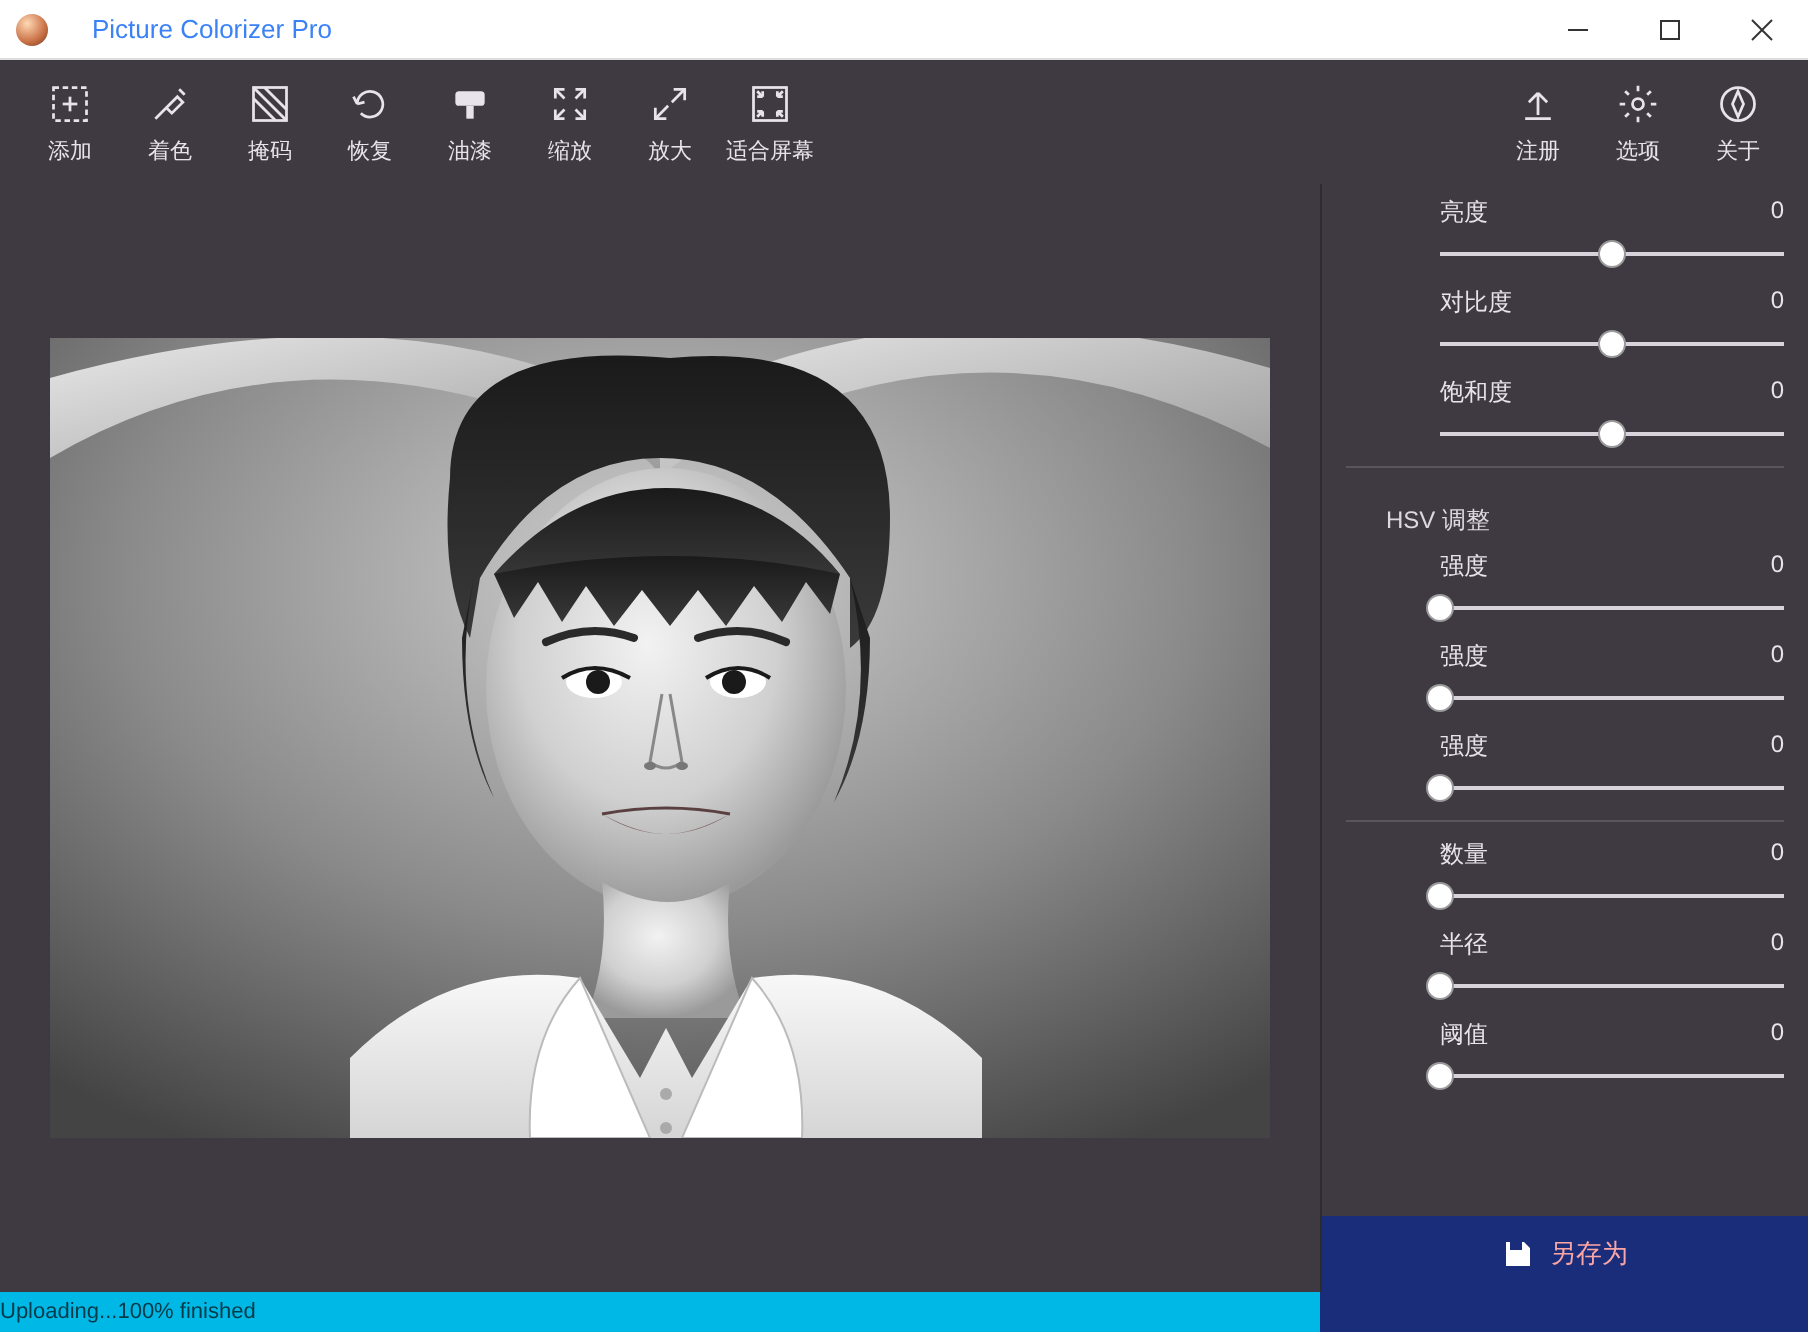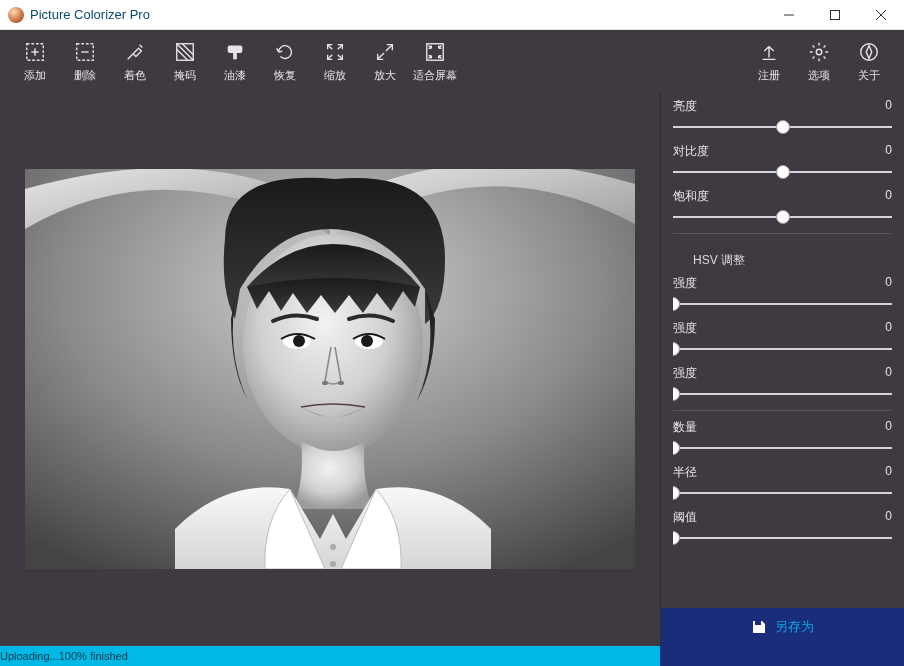--- a/index.html
+++ b/index.html
@@ -17,21 +17,21 @@
     display: flex;
     align-items: center;
     border-bottom: 1px solid #ddd;
   }
   .titlebar .app-icon {
     width: 16px; height: 16px;
     margin: 0 6px 0 8px;
     border-radius: 50%;
     background: radial-gradient(circle at 35% 30%, #ffd9b3, #c97046 60%, #6b3a1f);
   }
-  .titlebar .title { flex: 0 0 auto; color: #0c4a6e; font-size: 13px; }
+  .titlebar .title { flex: 0 0 auto; color: #3b82f6; font-size: 13px; margin-left: 16px; }
   .titlebar .spacer { flex: 1; }
   .winbtn {
     width: 46px; height: 30px;
     display: flex; align-items: center; justify-content: center;
     color: #333;
   }
   .winbtn svg { width: 12px; height: 12px; }
 
   .toolbar {
     height: 62px;
@@ -92,20 +92,21 @@
   }
   .sidepanel::-webkit-scrollbar { width: 0; }
   .section-head {
     font-size: 12px;
     padding: 10px 0 6px 0;
     color: #ddd8df;
     margin-left: 20px;
   }
   .slider-row {
     margin-bottom: 8px;
+    margin-left: 47px;
   }
   .slider-label-line {
     display: flex;
     justify-content: space-between;
     font-size: 12px;
     margin-bottom: 4px;
   }
   .slider {
     position: relative;
     height: 16px;
@@ -129,21 +130,21 @@
   }
   .divider {
     height: 1px;
     background: #5a545e;
     margin: 8px -12px;
   }
   .save-btn {
     margin: 8px -12px 0 -12px;
     height: 38px;
     background: #1a2d7a;
-    color: #0ea5e9;
+    color: #fca5a5;
     display: flex;
     align-items: center;
     justify-content: center;
     gap: 8px;
     font-size: 13px;
     cursor: pointer;
     flex-shrink: 0;
   }
   .save-btn svg { width: 16px; height: 16px; fill: #fff; }
 
@@ -202,61 +203,52 @@
             <rect x="3" y="3" width="18" height="18" stroke-dasharray="3 2"></rect>
             <line x1="12" y1="8" x2="12" y2="16"></line>
             <line x1="8" y1="12" x2="16" y2="12"></line>
           </svg>
         </div>
         <div class="lbl">添加</div>
       </div>
       <div class="tool">
         <div class="ico">
           <svg viewBox="0 0 24 24">
-            <rect x="3" y="3" width="18" height="18" stroke-dasharray="3 2"></rect>
-            <line x1="8" y1="12" x2="16" y2="12"></line>
-          </svg>
-        </div>
-        <div class="lbl">删除</div>
-      </div>
-      <div class="tool">
-        <div class="ico">
-          <svg viewBox="0 0 24 24">
             <path d="M4 20 l6-6 m0 0 l6-6 l3 3 l-6 6 z M17 4 l3 3"></path>
           </svg>
         </div>
         <div class="lbl">着色</div>
       </div>
       <div class="tool">
         <div class="ico">
           <svg viewBox="0 0 24 24">
             <rect x="3" y="3" width="18" height="18"></rect>
             <line x1="3" y1="3" x2="21" y2="21"></line>
             <line x1="3" y1="9" x2="15" y2="21"></line>
             <line x1="9" y1="3" x2="21" y2="15"></line>
           </svg>
         </div>
         <div class="lbl">掩码</div>
       </div>
       <div class="tool">
         <div class="ico">
           <svg viewBox="0 0 24 24">
+            <path d="M5 12 a7 7 0 1 1 2 5 M5 12 l-2 -4 M5 12 l4 -1"></path>
+          </svg>
+        </div>
+        <div class="lbl">恢复</div>
+      </div>
+      <div class="tool">
+        <div class="ico">
+          <svg viewBox="0 0 24 24">
             <rect x="4" y="5" width="16" height="8" rx="2" fill="#e8e3ea" stroke="none"></rect>
             <rect x="10" y="13" width="4" height="7" fill="#e8e3ea" stroke="none"></rect>
           </svg>
         </div>
         <div class="lbl">油漆</div>
-      </div>
-      <div class="tool">
-        <div class="ico">
-          <svg viewBox="0 0 24 24">
-            <path d="M5 12 a7 7 0 1 1 2 5 M5 12 l-2 -4 M5 12 l4 -1"></path>
-          </svg>
-        </div>
-        <div class="lbl">恢复</div>
       </div>
       <div class="tool">
         <div class="ico">
           <svg viewBox="0 0 24 24">
             <path d="M4 9 L4 4 L9 4 M15 4 L20 4 L20 9 M20 15 L20 20 L15 20 M9 20 L4 20 L4 15"></path>
             <path d="M4 4 L9 9 M20 4 L15 9 M20 20 L15 15 M4 20 L9 15"></path>
           </svg>
         </div>
         <div class="lbl">缩放</div>
       </div>

